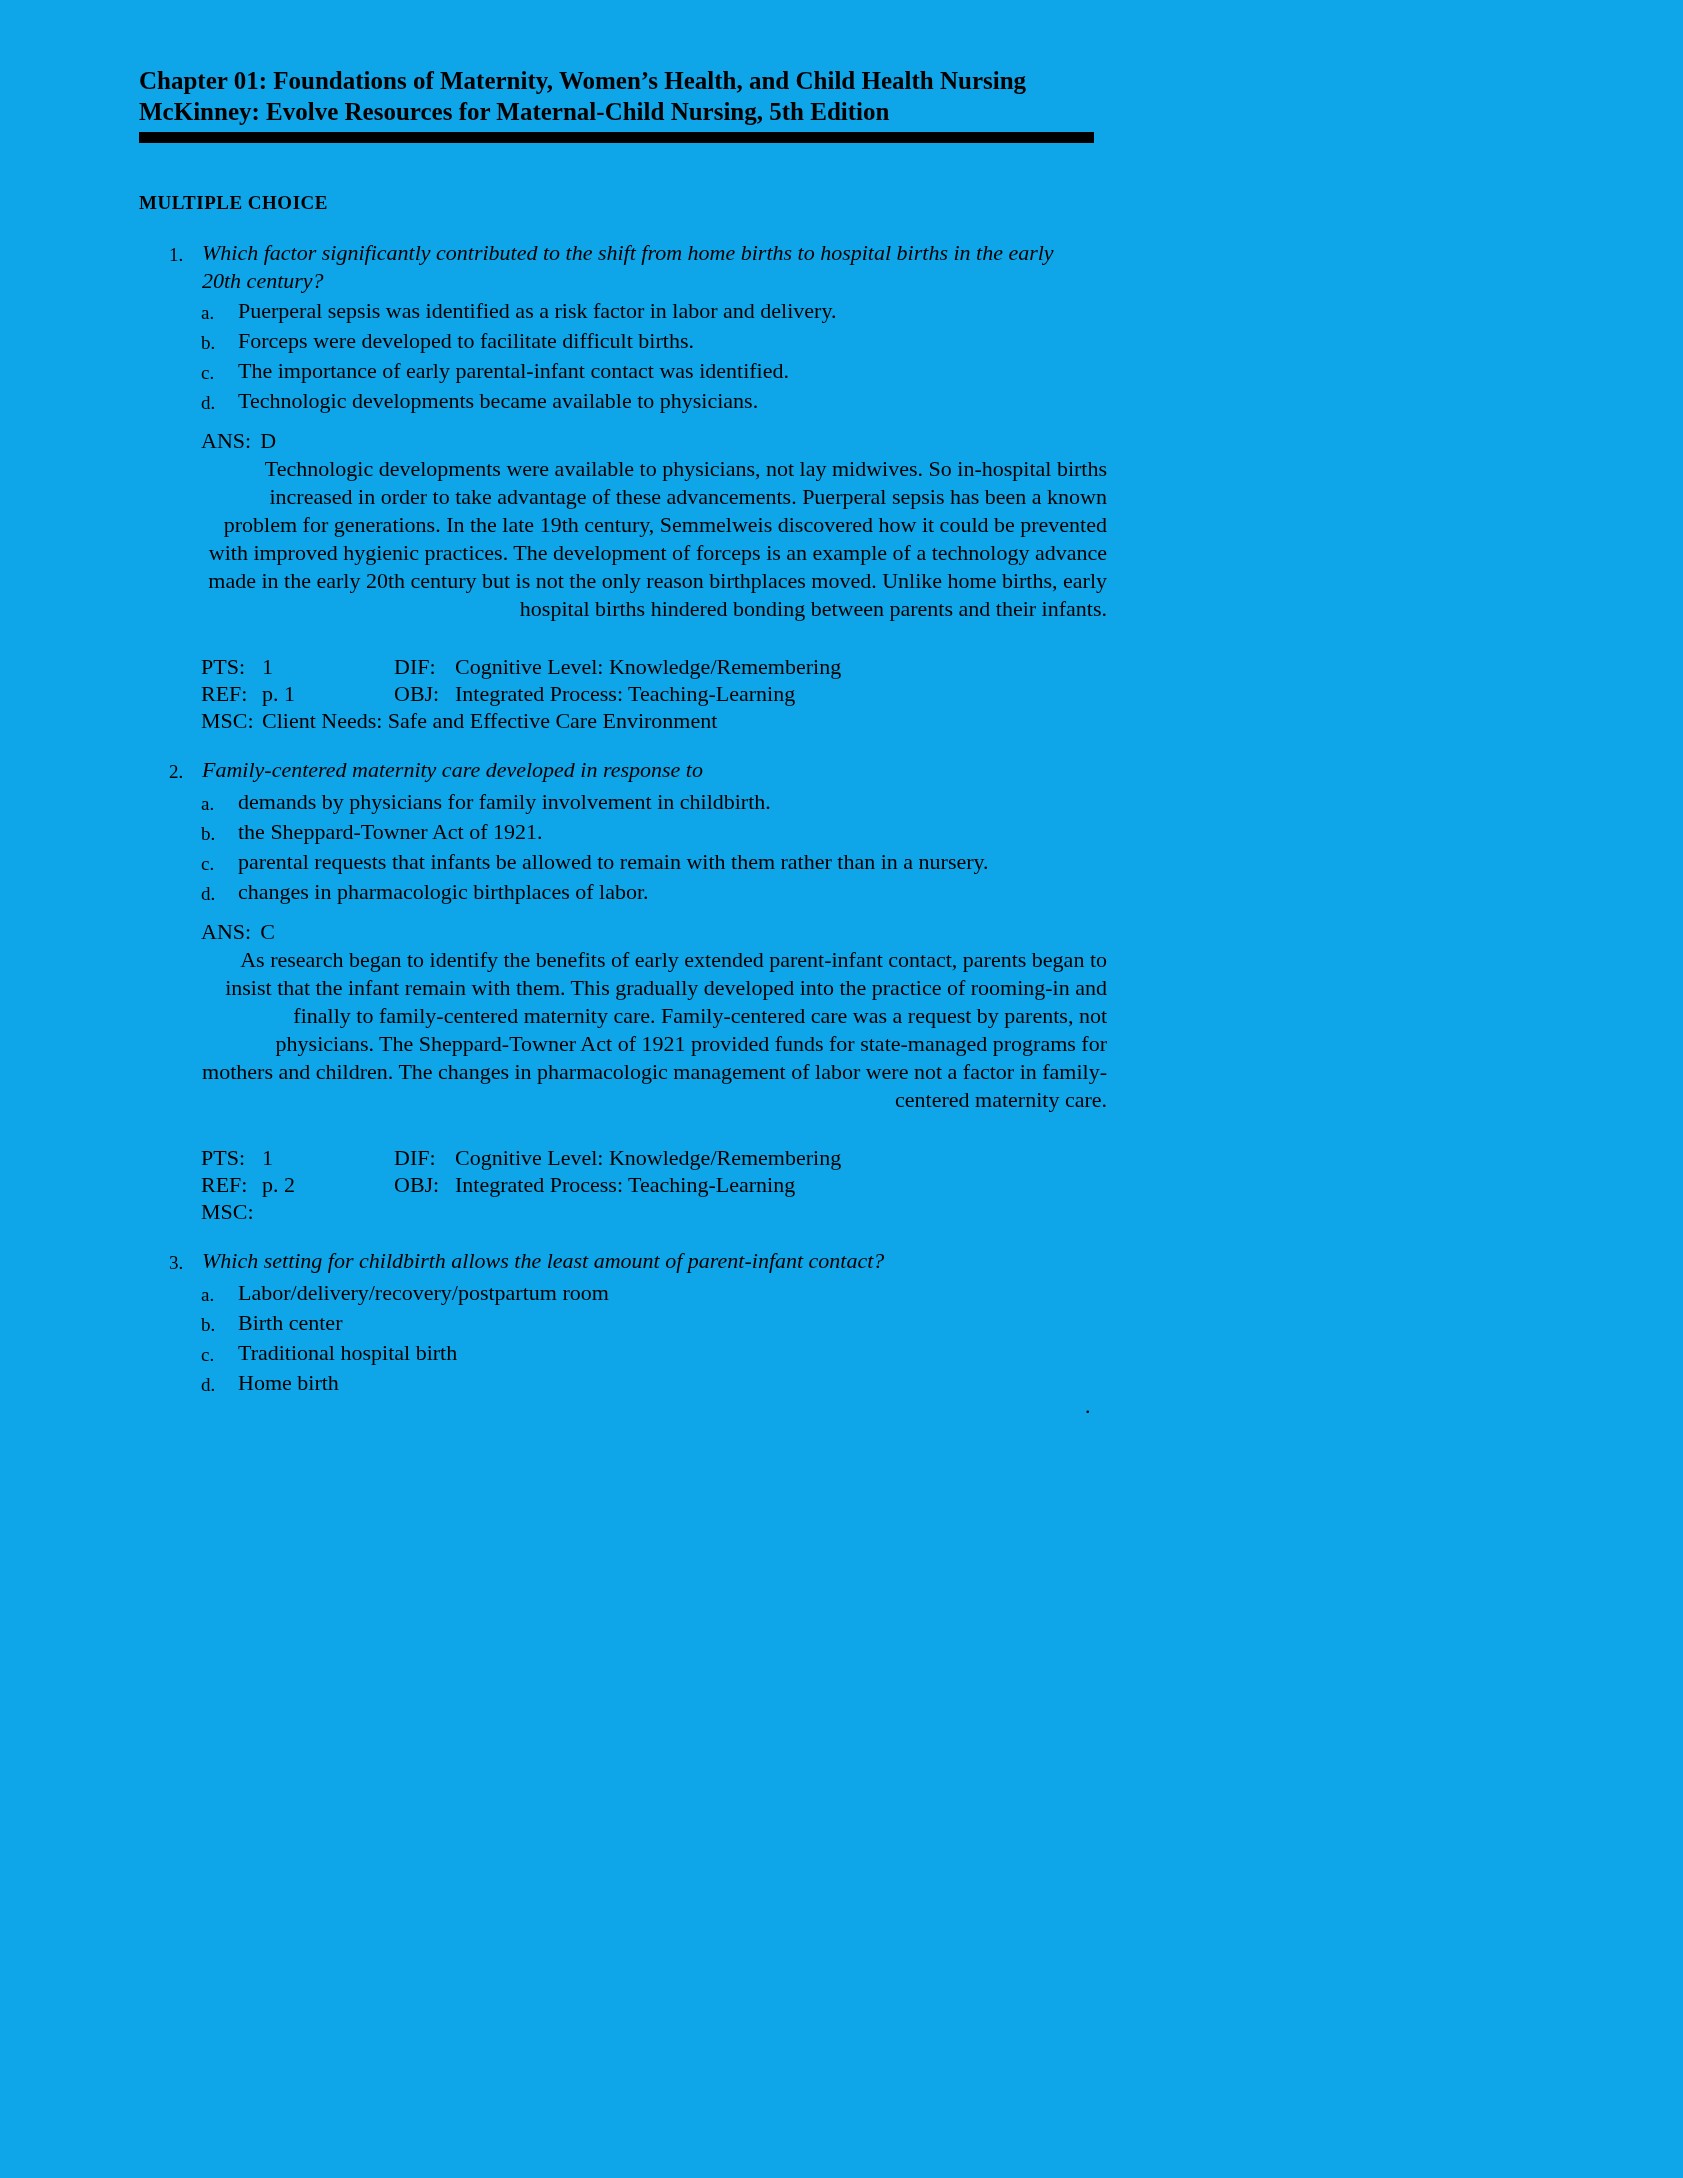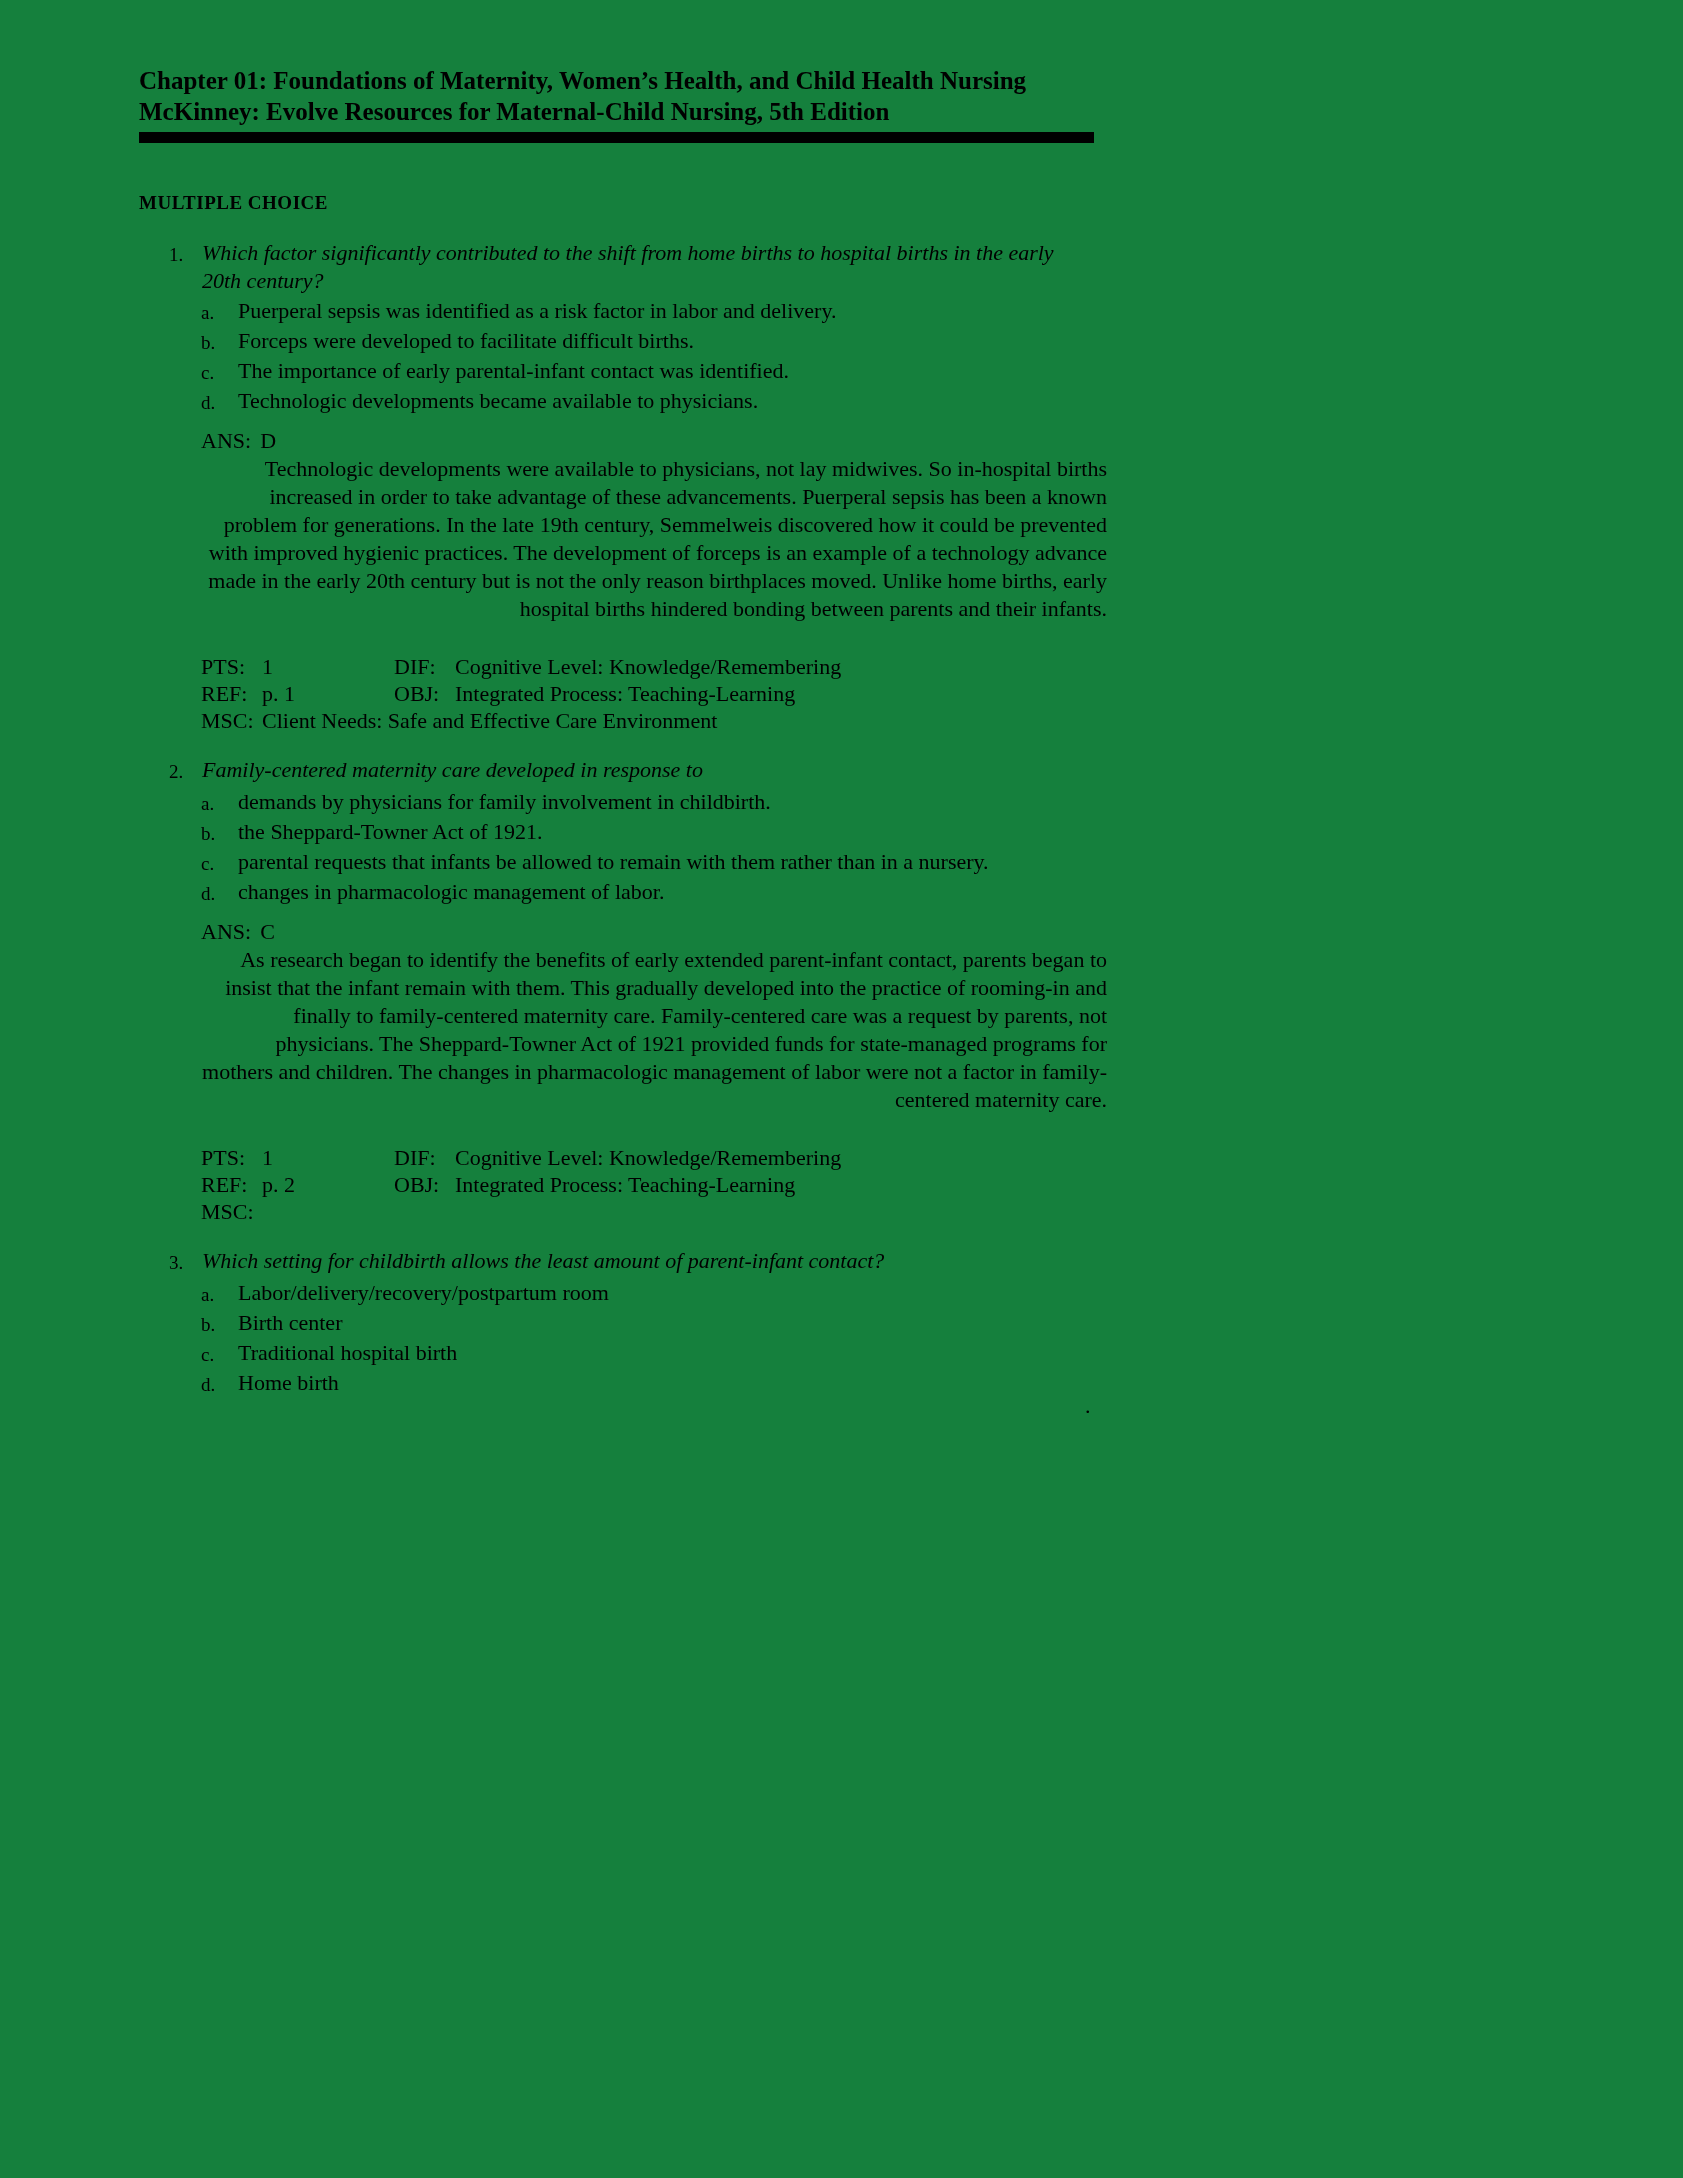--- a/index.html
+++ b/index.html
@@ -7,21 +7,21 @@
   body {
     background: #ffffff;
     color: #000000;
     font-family: "Liberation Serif", serif;
     position: relative;
     overflow: hidden;
   }
   .page {
     position: absolute;
     inset: 0;
-    background: #15803d;
+    background: #0ea5e9;
   }
   .content {
     padding: 65px 0 0 139px;
     width: 1109px;
   }
   .doc-header .hline {
     font-weight: bold;
     font-size: 25px;
     line-height: 31px;
     width: 955px;
@@ -170,21 +170,21 @@
         <div class="choice">
           <div class="cletter">b.</div>
           <div class="ctext">the Sheppard-Towner Act of 1921.</div>
         </div>
         <div class="choice">
           <div class="cletter">c.</div>
           <div class="ctext">parental requests that infants be allowed to remain with them rather than in a nursery.</div>
         </div>
         <div class="choice">
           <div class="cletter">d.</div>
-          <div class="ctext">changes in pharmacologic management of labor.</div>
+          <div class="ctext">changes in pharmacologic birthplaces of labor.</div>
         </div>
       </div>
       <div class="ansblock">
         <div class="ansline">
           <span class="anslabel">ANS:</span><span>C</span>
         </div>
         <div class="rationale">As research began to identify the benefits of early extended parent-infant contact, parents began to insist that the infant remain with them. This gradually developed into the practice of rooming-in and finally to family-centered maternity care. Family-centered care was a request by parents, not physicians. The Sheppard-Towner Act of 1921 provided funds for state-managed programs for mothers and children. The changes in pharmacologic management of labor were not a factor in family-centered maternity care.</div>
       </div>
       <div class="meta">
         <div class="meta-grid">

